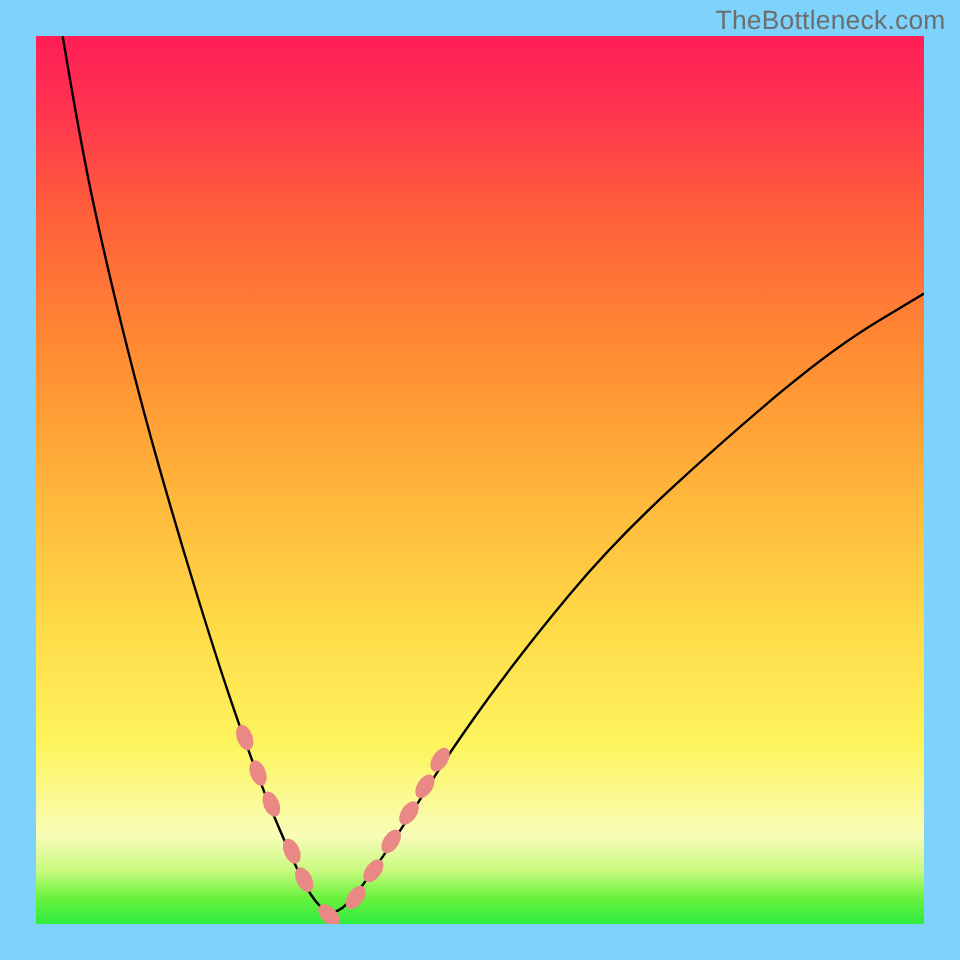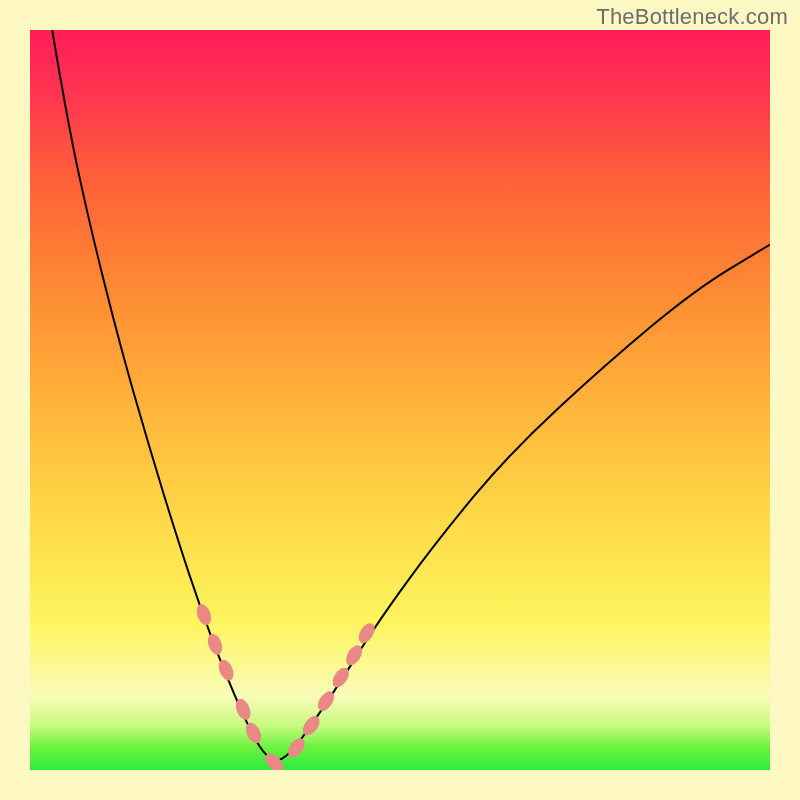--- a/index.html
+++ b/index.html
@@ -7,21 +7,21 @@
     padding: 0;
     width: 800px;
     height: 800px;
     overflow: hidden;
     font-family: Arial, Helvetica, sans-serif;
   }
   .frame {
     position: relative;
     width: 800px;
     height: 800px;
-    background: #fef9c3;
+    background: #7dd3fc;
     box-sizing: border-box;
   }
   .plot-area {
     position: absolute;
     top: 30px;
     left: 30px;
     width: 740px;
     height: 740px;
     background: linear-gradient(
       to top,

